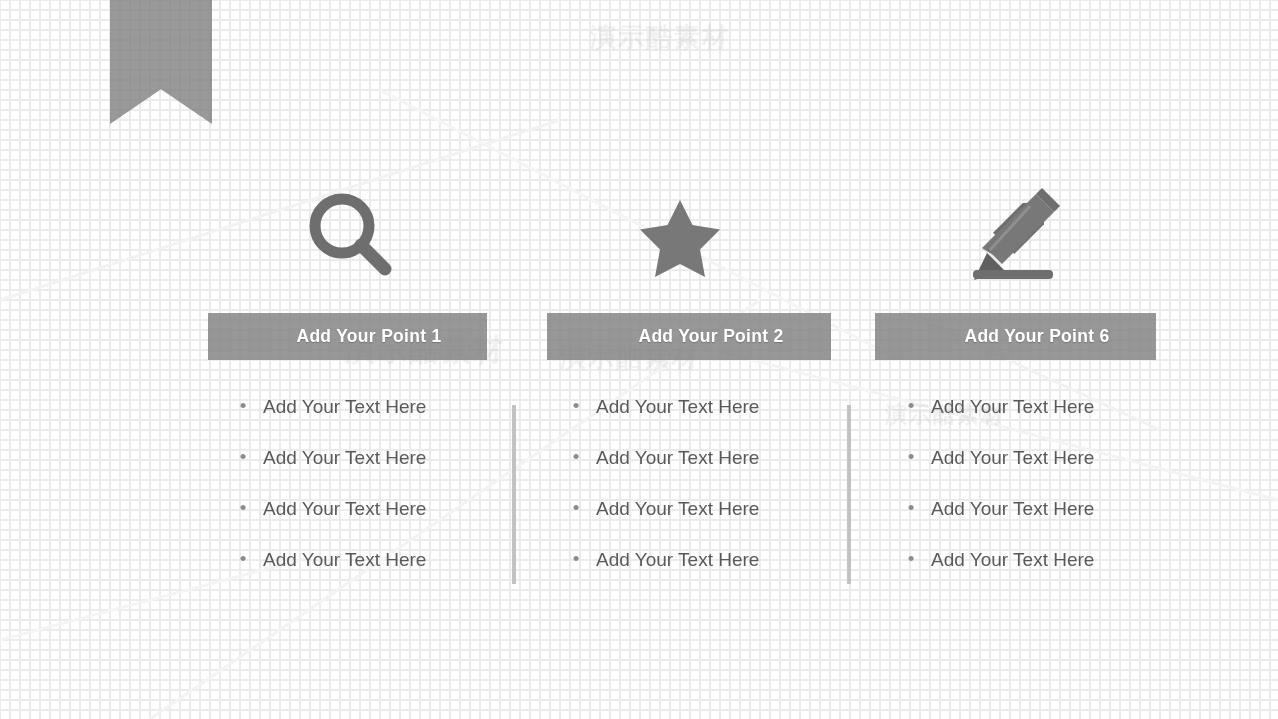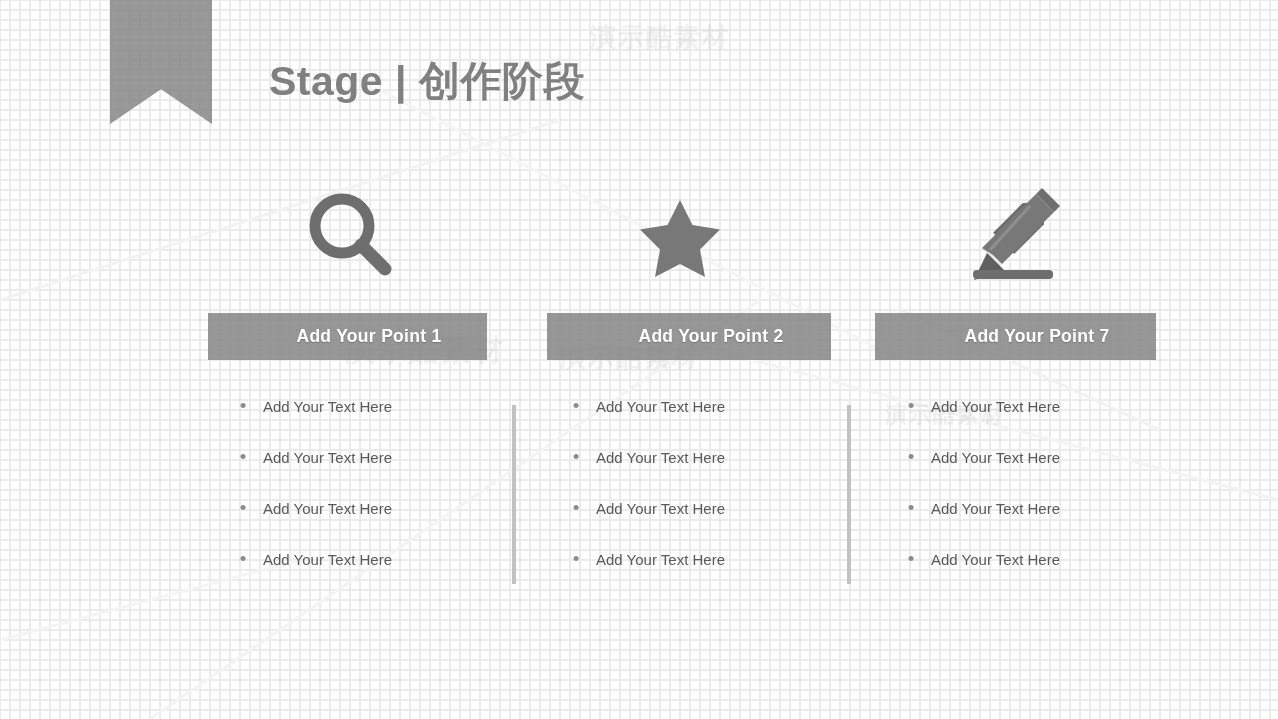--- a/index.html
+++ b/index.html
@@ -129,21 +129,21 @@
   .bullet-dot {
     color: #8c8c8c;
     font-size: 19px;
     line-height: 18px;
     width: 14px;
     flex: 0 0 14px;
     text-align: center;
   }
   .bullet-text {
     color: #595959;
-    font-size: 15px;
+    font-size: 19px;
     line-height: 19px;
     white-space: nowrap;
   }
   #col-0 .bullets { padding-left: 59px; }
   #col-1 .bullets { padding-left: 59px; }
   #col-2 .bullets { padding-left: 59px; }
   .bullet-text { margin-left: 13px; }
 
   
   .divider {
@@ -172,21 +172,20 @@
     <line x1="0" y1="640" x2="300" y2="560" stroke="#f4f4f4" stroke-width="3"></line>
   </svg>
 
   <div class="watermark" id="wm-1">演示酷素材</div>
   <div class="watermark" id="wm-2">演示酷素材</div>
   <div class="watermark" id="wm-3">演示酷素材</div>
   <div class="watermark" id="wm-4">演示酷素材</div>
 
   <div id="ribbon"></div>
 
-  <div id="page-title">Stage | 创作阶段</div>
 
   <div class="column" id="col-0">
     <div class="icon-wrap">
       <svg width="100" height="100" viewBox="0 0 100 100">
         <circle cx="45" cy="42" r="27" fill="none" stroke="#6e6e6e" stroke-width="11"></circle>
         <line x1="64" y1="61" x2="88" y2="85" stroke="#6e6e6e" stroke-width="13" stroke-linecap="round"></line>
       </svg>
     </div>
     <div class="banner">
       <span class="banner-label">Add Your Point 1</span>
@@ -255,21 +254,21 @@
           <polygon points="33,71 51,89 40,82 22,64" fill="#ffffff" opacity="0.85"></polygon>
 
           <polygon points="27,69 45,87 14,96" fill="#5f5f5f"></polygon>
 
           <line x1="70" y1="22" x2="30" y2="66" stroke="#8f8f8f" stroke-width="3"></line>
         </g>
         <rect x="13" y="86" width="80" height="9" rx="4" fill="#6e6e6e"></rect>
       </svg>
     </div>
     <div class="banner">
-      <span class="banner-label">Add Your Point 7</span>
+      <span class="banner-label">Add Your Point 6</span>
     </div>
     <ul class="bullets">
       <li class="bullet-row">
         <span class="bullet-dot">•</span>
         <span class="bullet-text">Add Your Text Here</span>
       </li>
       <li class="bullet-row">
         <span class="bullet-dot">•</span>
         <span class="bullet-text">Add Your Text Here</span>
       </li>

